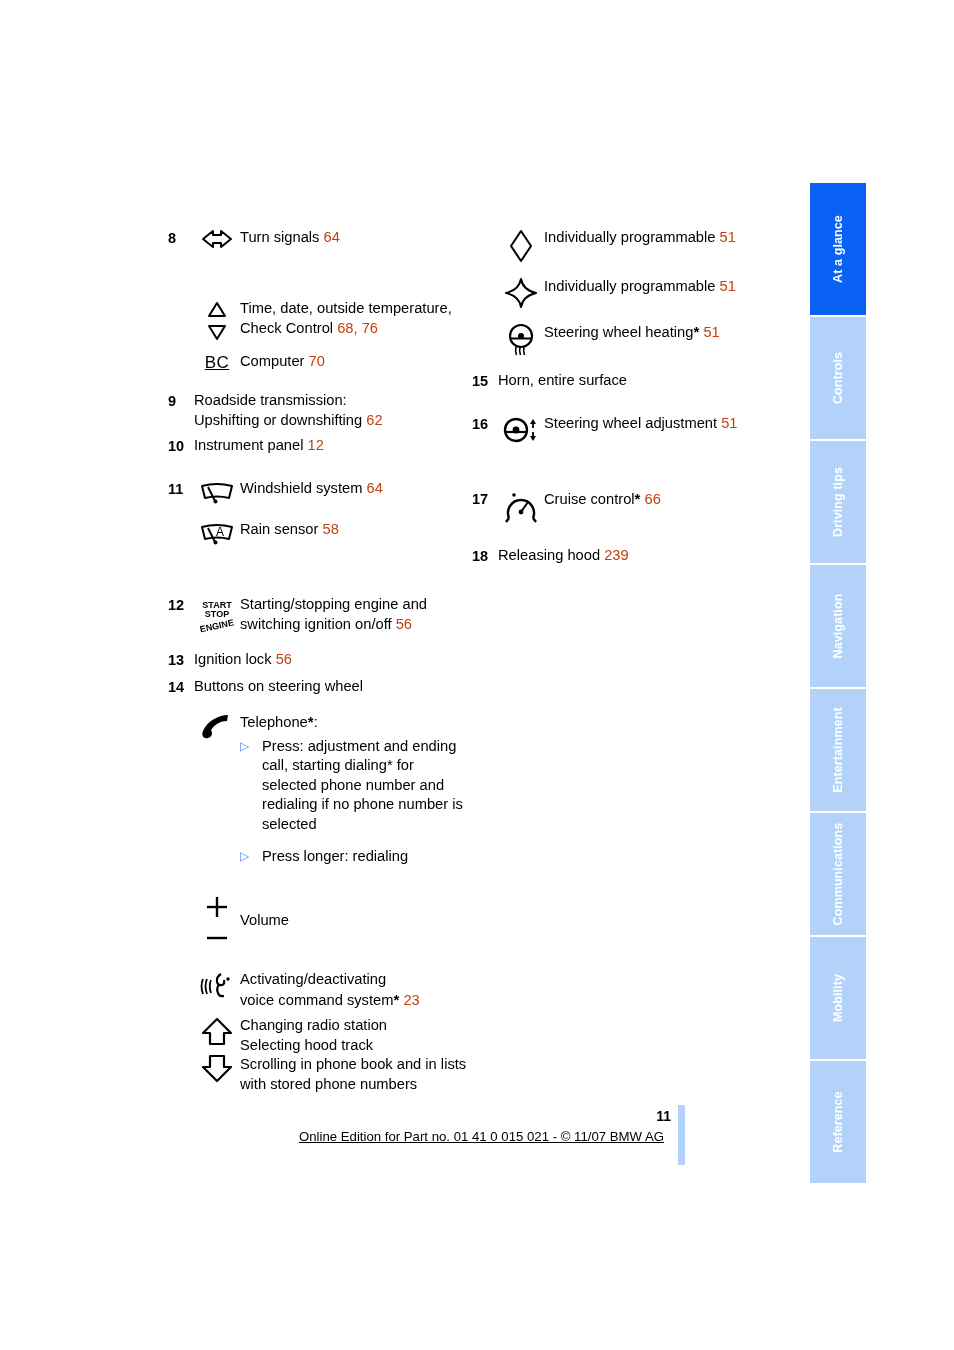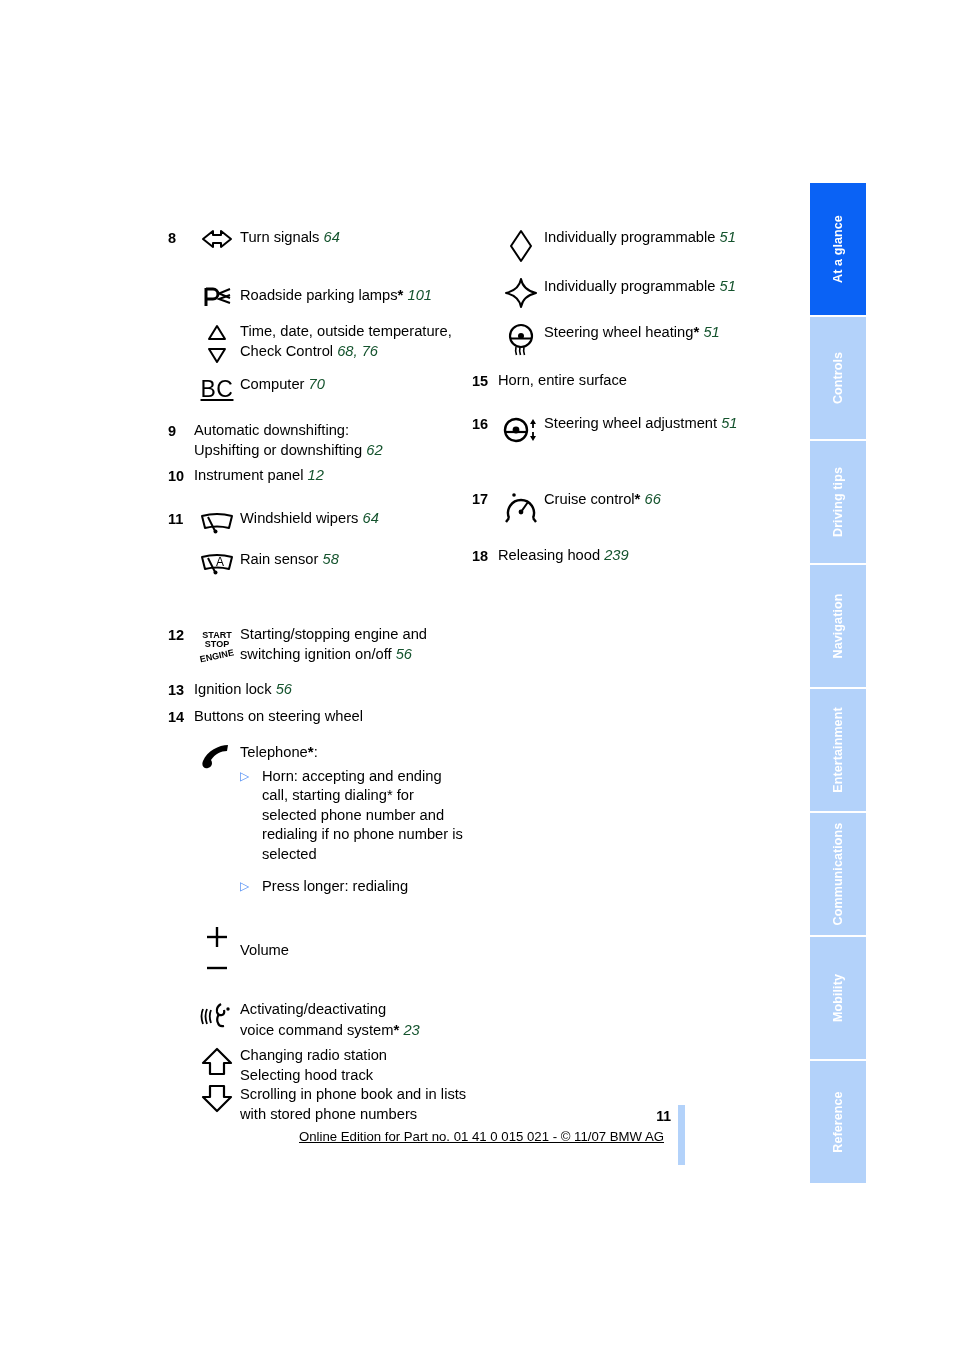--- a/index.html
+++ b/index.html
@@ -22,21 +22,21 @@
   .col{position:absolute;top:228px;}
   .colL{left:168px;width:320px;}
   .colR{left:472px;width:300px;}
 
   .row{display:flex;align-items:flex-start;margin-bottom:0;}
   .num{font-weight:bold;font-size:14.5px;width:26px;flex:none;
        line-height:1.45;}
   .ico{width:46px;flex:none;display:flex;justify-content:center;
        align-items:flex-start;padding-top:1px;}
   .txt{font-size:14.7px;line-height:1.33;padding-top:0px;}
-  .pg{color:#14532d;font-style:italic;}
+  .pg{color:#c2410c;}
   .st{font-weight:bold;font-size:15px;}
 
   .gap6{height:6px;}
   .gap10{height:10px;}
   .gap14{height:14px;}
   .gap18{height:18px;}
   .gap22{height:22px;}
   .gap26{height:26px;}
 
   
@@ -44,21 +44,21 @@
   .bultri{width:22px;flex:none;color:#4f8df5;font-size:12px;padding-top:2px;}
   .bultxt{font-size:14.7px;line-height:1.33;}
 
   
   .pgnum{position:absolute;right:283px;top:1108px;font-size:14px;font-weight:bold;}
   .edition{position:absolute;left:299px;top:1129px;font-size:13.2px;text-decoration:underline;}
   .footbar{position:absolute;left:678px;top:1105px;width:7px;height:60px;
            background:#b3d2fa;}
 
   svg{display:block;}
-  .bcTxt{font-size:23px;letter-spacing:.5px;font-family:"Liberation Sans",sans-serif;text-decoration:underline;}
+  .bcTxt{font-size:17px;letter-spacing:.5px;font-family:"Liberation Sans",sans-serif;text-decoration:underline;}
 </style>
 </head>
 <body>
 
 <div class="page">
 
   <div class="rail">
     <div class="tab active" style="height:132px">
       <span class="vtxt">At a glance</span>
     </div>
@@ -98,35 +98,20 @@
         <span>Turn signals</span>
         <span class="pg">64</span>
       </div>
     </div>
 
     <div class="gap18"></div>
 
 
     <div class="gap18"></div>
 
-    <div class="row">
-      <div class="num"></div>
-      <div class="ico">
-        <svg width="34" height="22" viewBox="0 0 34 22">
-          <path d="M6 2 L6 20" stroke="#000" stroke-width="3"></path>
-          <path d="M6 3 L13 3 A5 5 0 0 1 13 13 L6 13" fill="none" stroke="#000" stroke-width="3"></path>
-          <path d="M30 3 L19 7.5 L30 12" fill="none" stroke="#000" stroke-width="2"></path>
-          <path d="M30 9 L19 13 L30 17" fill="none" stroke="#000" stroke-width="2"></path>
-        </svg>
-      </div>
-      <div class="txt">
-        <span>Roadside parking lamps</span><b class="st">*</b>
-        <span class="pg">101</span>
-      </div>
-    </div>
 
     <div class="gap14"></div>
 
     <div class="row">
       <div class="num"></div>
       <div class="ico">
         <svg width="28" height="42" viewBox="0 0 28 42">
           <path d="M14 3 L22 16 L6 16 Z" fill="none" stroke="#000" stroke-width="2" stroke-linejoin="round"></path>
           <path d="M14 39 L22 26 L6 26 Z" fill="none" stroke="#000" stroke-width="2" stroke-linejoin="round"></path>
         </svg>
@@ -152,21 +137,21 @@
         <span>Computer</span>
         <span class="pg">70</span>
       </div>
     </div>
 
     <div class="gap18"></div>
 
     <div class="row">
       <div class="num">9</div>
       <div class="txt">
-        <div>Automatic downshifting:</div>
+        <div>Roadside transmission:</div>
         <div>
           <span>Upshifting or downshifting</span>
           <span class="pg">62</span>
         </div>
       </div>
     </div>
 
     <div class="gap6"></div>
 
     <div class="row">
@@ -182,21 +167,21 @@
     <div class="row">
       <div class="num">11</div>
       <div class="ico">
         <svg width="38" height="26" viewBox="0 0 38 26">
           <path d="M4 6 Q19 2 34 6 L31 18 Q19 15 7 18 Z" fill="none" stroke="#000" stroke-width="2" stroke-linejoin="round"></path>
           <line x1="10" y1="7" x2="17" y2="21" stroke="#000" stroke-width="2"></line>
           <circle cx="17.5" cy="21.5" r="2" fill="#000"></circle>
         </svg>
       </div>
       <div class="txt">
-        <span>Windshield wipers</span>
+        <span>Windshield system</span>
         <span class="pg">64</span>
       </div>
     </div>
 
     <div class="gap14"></div>
 
     <div class="row">
       <div class="num"></div>
       <div class="ico">
         <svg width="38" height="26" viewBox="0 0 38 26">
@@ -262,21 +247,21 @@
           <path d="M29 2 C20 2 8 8 4 18 C2 23 5 26 9 25 C13 24 14 20 12 17 C16 11 22 8 28 8 Z" fill="#000"></path>
         </svg>
       </div>
       <div class="txt">
         <div>
           <span>Telephone</span><b class="st">*</b><span>:</span>
         </div>
         <div class="bul">
           <div class="bultri">▷</div>
           <div class="bultxt">
-            <div>Horn: accepting and ending</div>
+            <div>Press: adjustment and ending</div>
             <div>call, starting dialing* for</div>
             <div>selected phone number and</div>
             <div>redialing if no phone number is</div>
             <div>selected</div>
           </div>
         </div>
         <div class="bul" style="margin-top:13px">
           <div class="bultri">▷</div>
           <div class="bultxt">Press longer: redialing</div>
         </div>

